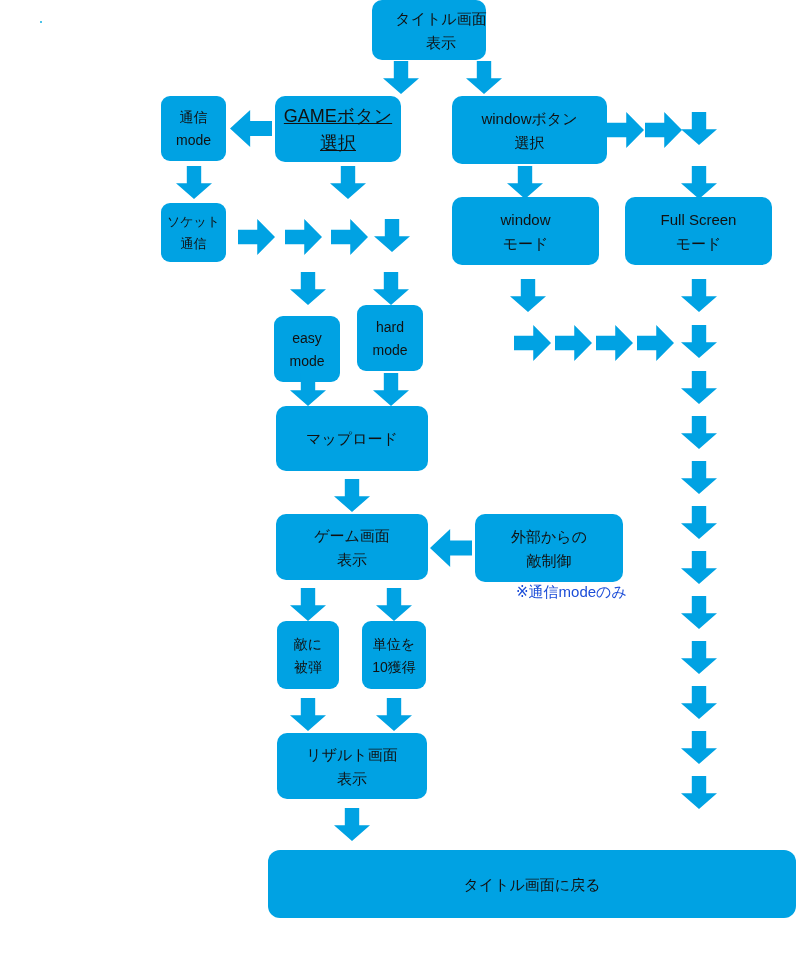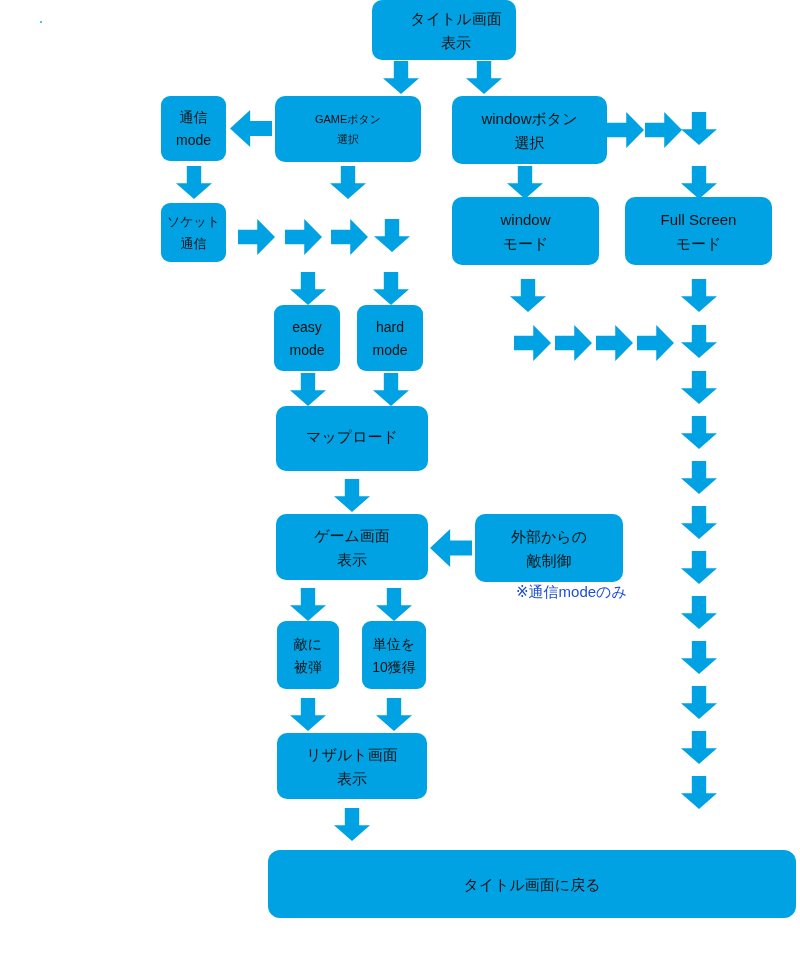--- a/index.html
+++ b/index.html
@@ -64,31 +64,31 @@
     background: #4cc3e8;
   }
 </style>
 </head>
 <body>
 
 <div id="canvas">
 
   <div class="speck" style="left:40px; top:21px;"></div>
 
-  <div class="node" style="left:372px; top:0px; width:144px; height:60px; font-size:15px;padding-left:24px;">
+  <div class="node" style="left:372px; top:0px; width:114px; height:60px; font-size:15px;padding-left:24px;">
     <span class="ln">タイトル画面</span>
     <span class="ln">表示</span>
   </div>
 
   <div class="node small" style="left:161px; top:96px; width:65px; height:65px; font-size:14px;">
     <span class="ln">通信</span>
     <span class="ln">mode</span>
   </div>
 
-  <div class="node" style="left:275px; top:96px; width:146px; height:66px; font-size:11px;">
+  <div class="node" style="left:275px; top:96px; width:126px; height:66px; font-size:18px;text-decoration:underline;">
     <span class="ln">GAMEボタン</span>
     <span class="ln">選択</span>
   </div>
 
   <div class="node" style="left:452px; top:96px; width:155px; height:68px; font-size:15px;">
     <span class="ln">windowボタン</span>
     <span class="ln">選択</span>
   </div>
 
   <div class="node small" style="left:161px; top:203px; width:65px; height:59px; font-size:13px;">
@@ -99,31 +99,31 @@
   <div class="node" style="left:452px; top:197px; width:147px; height:68px; font-size:15px;">
     <span class="ln">window</span>
     <span class="ln">モード</span>
   </div>
 
   <div class="node" style="left:625px; top:197px; width:147px; height:68px; font-size:15px;">
     <span class="ln">Full Screen</span>
     <span class="ln">モード</span>
   </div>
 
-  <div class="node small" style="left:274px; top:305px; width:66px; height:66px; font-size:14px;">
+  <div class="node small" style="left:274px; top:316px; width:66px; height:66px; font-size:14px;">
     <span class="ln">easy</span>
     <span class="ln">mode</span>
   </div>
 
   <div class="node small" style="left:357px; top:305px; width:66px; height:66px; font-size:14px;">
     <span class="ln">hard</span>
     <span class="ln">mode</span>
   </div>
 
-  <div class="node" style="left:276px; top:406px; width:152px; height:65px; font-size:15px;font-family:Liberation Mono, monospace;">
+  <div class="node" style="left:276px; top:406px; width:152px; height:65px; font-size:15px;">
     <span class="ln">マップロード</span>
   </div>
 
   <div class="node" style="left:276px; top:514px; width:152px; height:66px; font-size:15px;">
     <span class="ln">ゲーム画面</span>
     <span class="ln">表示</span>
   </div>
 
   <div class="node" style="left:475px; top:514px; width:148px; height:68px; font-size:15px;">
     <span class="ln">外部からの</span>

